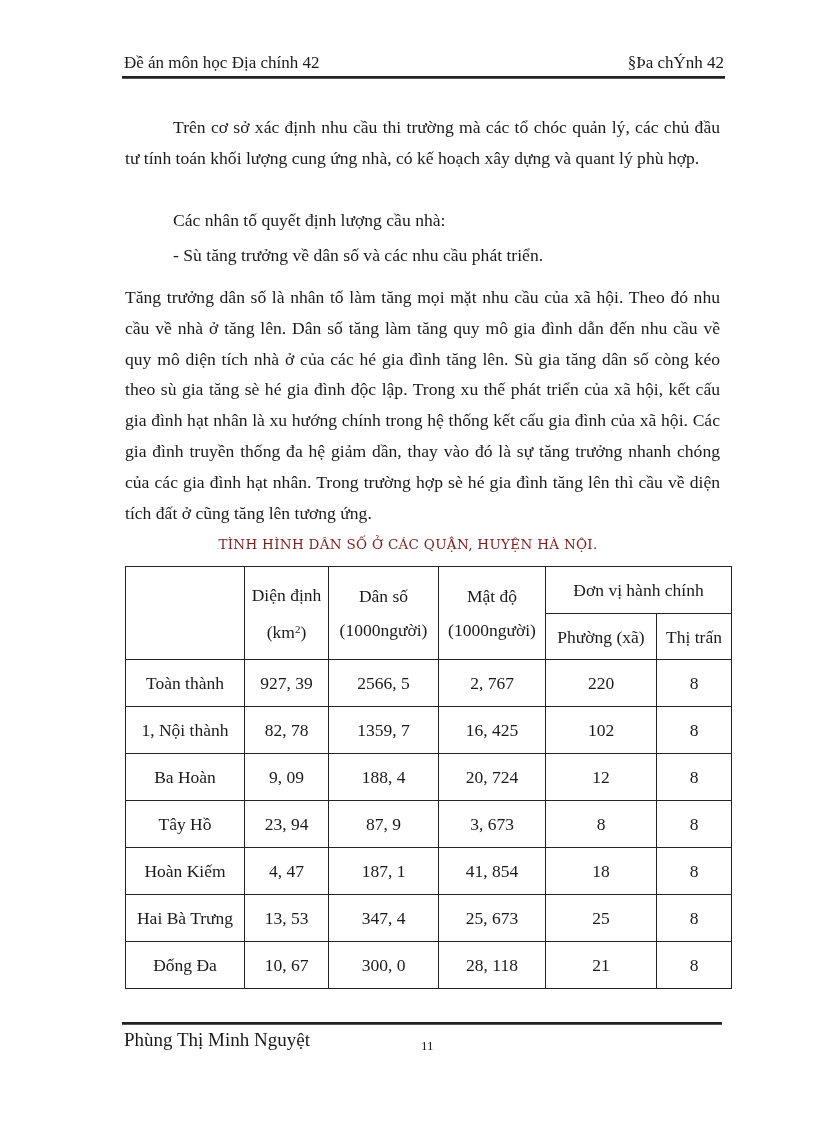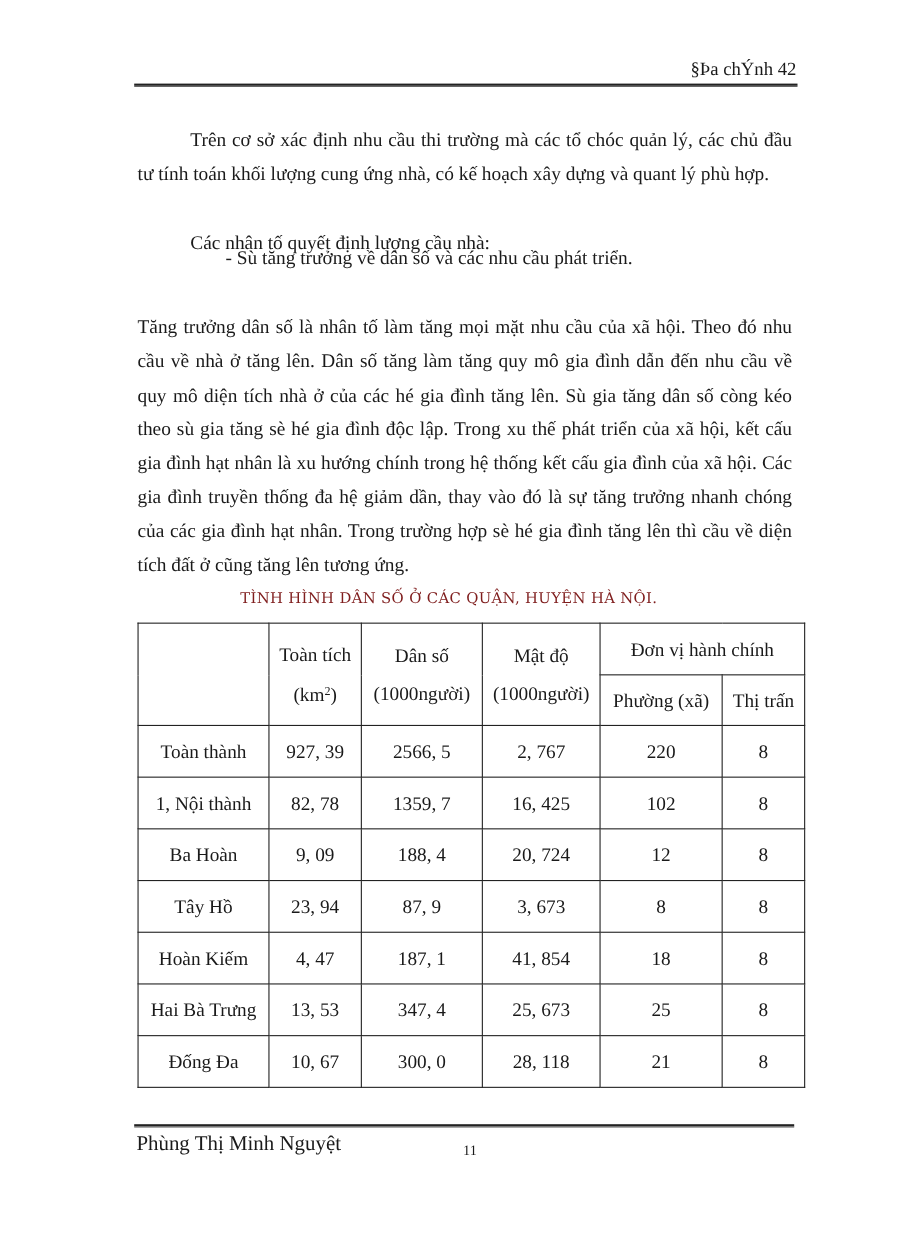--- a/index.html
+++ b/index.html
@@ -48,37 +48,38 @@
       position: absolute; left: 122px; top: 1022px; width: 600px; height: 0;
       border-top: 2px solid #222; border-bottom: 1px solid #555;
     }
     .footer-author { position: absolute; left: 124px; top: 1029px; font-size: 19px; }
     .footer-page { position: absolute; left: 421px; top: 1038px; font-size: 13px; }
   </style>
 </head>
 <body>
 
 <div class="header">
+  <span class="left">Đề án môn học Địa chính 42</span>
   <span class="right">§Þa chÝnh 42</span>
 </div>
 <div class="header-rule"></div>
 
 <p class="para indent" style="top:112px;">Trên cơ sở xác định nhu cầu thi trường mà các tổ chóc quản lý, các chủ đầu tư tính toán khối lượng cung ứng nhà, có kế hoạch xây dựng và quant lý phù hợp.</p>
 <p class="para indent" style="top:205px;">Các nhân tố quyết định lượng cầu nhà:</p>
-<p class="line-indent" style="top:224px;margin-left:32px;">- Sù tăng trưởng về dân số và các nhu cầu phát triển.</p>
+<p class="line-indent" style="top:245px;">- Sù tăng trưởng về dân số và các nhu cầu phát triển.</p>
 <p class="para" style="top:282px;">Tăng trưởng dân số là nhân tố làm tăng mọi mặt nhu cầu của xã hội. Theo đó nhu cầu về nhà ở tăng lên. Dân số tăng làm tăng quy mô gia đình dẫn đến nhu cầu về quy mô diện tích nhà ở của các hé gia đình tăng lên. Sù gia tăng dân số còng kéo theo sù gia tăng sè hé gia đình độc lập. Trong xu thế phát triển của xã hội, kết cấu gia đình hạt nhân là xu hướng chính trong hệ thống kết cấu gia đình của xã hội. Các gia đình truyền thống đa hệ giảm dần, thay vào đó là sự tăng trưởng nhanh chóng của các gia đình hạt nhân. Trong trường hợp sè hé gia đình tăng lên thì cầu về diện tích đất ở cũng tăng lên tương ứng.</p>
 
 <div class="table-title">TÌNH HÌNH DÂN SỐ Ở CÁC QUẬN, HUYỆN HÀ NỘI.</div>
 
 <table class="data">
   <tbody>
       <tr class="hr1">
     <th class="c0" rowspan="2"></th>
     <th class="c1" rowspan="2">
-      <div>Toàn tích</div>
+      <div>Diện định</div>
       <div><span>(km</span><sup>2</sup><span>)</span></div>
     </th>
     <th class="c2" rowspan="2">
       <div>Dân số</div>
       <div>(1000người)</div>
     </th>
     <th class="c3" rowspan="2">
       <div>Mật độ</div>
       <div>(1000người)</div>
     </th>

